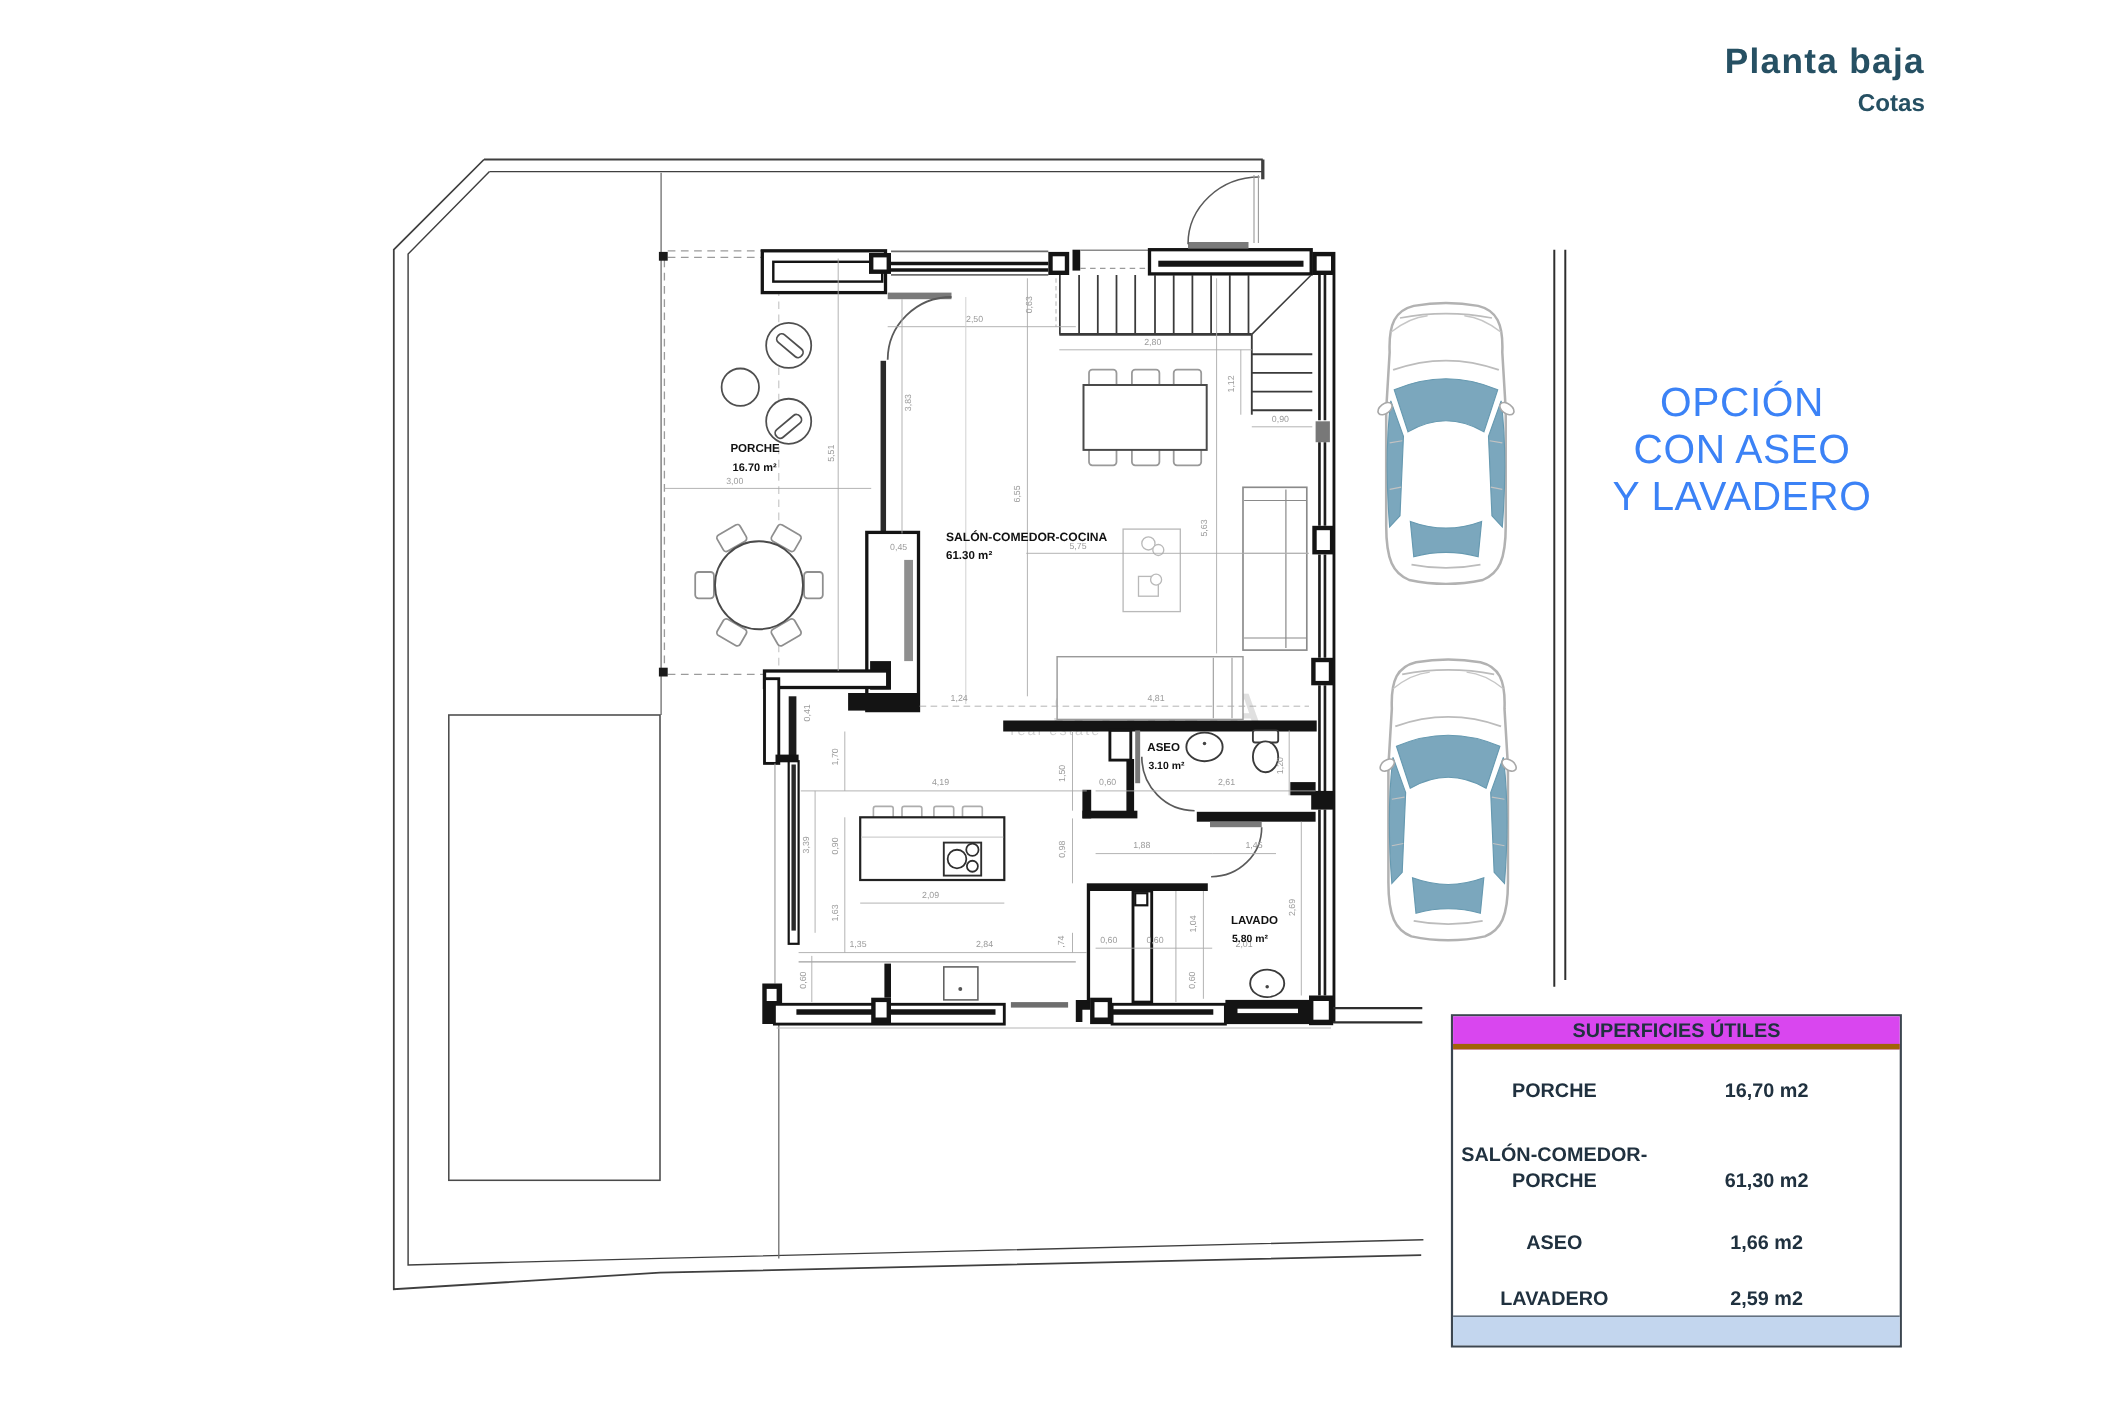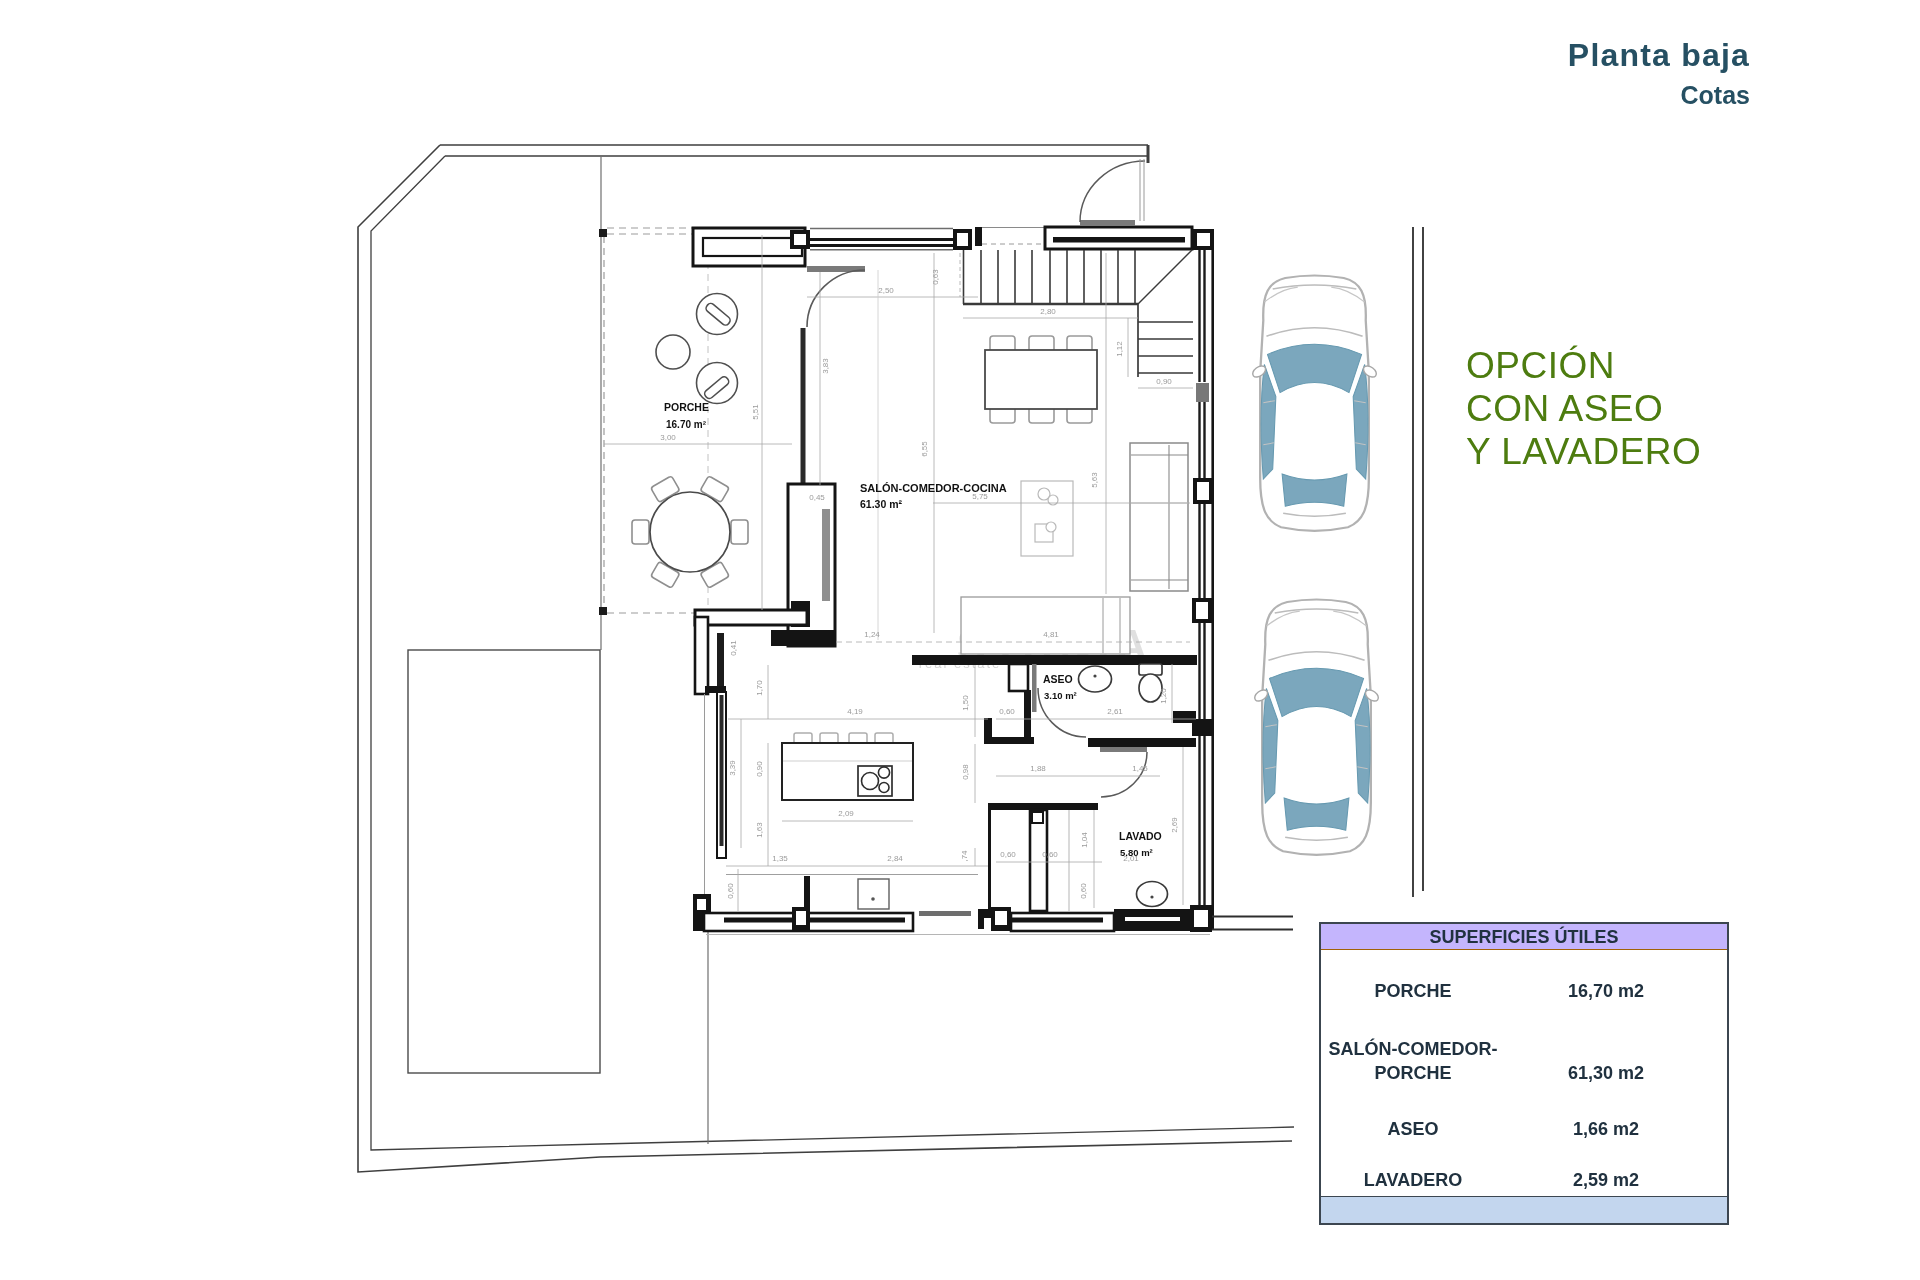--- a/index.html
+++ b/index.html
@@ -1,26 +1,26 @@
 <!DOCTYPE html>
 <html><head>
 <meta charset="utf-8">
 <style>
   html,body{margin:0;padding:0;}
   body{width:1920px;height:1280px;background:#ffffff;overflow:hidden;position:relative;
        font-family:"Liberation Sans", sans-serif;}
   .abs{position:absolute;}
   #title1{right:170px;top:37px;text-align:center;color:#265063;font-weight:bold;
           font-size:32px;letter-spacing:1.2px;}
-  #title2{right:170px;top:81px;text-align:right;color:#265063;font-weight:bold;font-size:25px;}
-  #opcion{left:1466px;top:344px;color:#4d7c0f;font-size:37px;line-height:43px;letter-spacing:0.5px;}
+  #title2{right:170px;top:81px;text-align:right;color:#265063;font-weight:bold;font-size:22px;}
+  #opcion{left:1466px;top:344px;color:#3b82f6;font-size:37px;line-height:43px;letter-spacing:0.5px;text-align:center;}
   
   #tbl{left:1319px;top:922px;width:406px;height:299px;border:2px solid #3c4650;background:#fff;}
-  #tbl .hdr{position:absolute;left:0;top:0;width:100%;height:25px;background:#c4b5fd;
-            border-bottom:1px solid #a16207;}
+  #tbl .hdr{position:absolute;left:0;top:0;width:100%;height:25px;background:#d946ef;
+            border-bottom:5px solid #a16207;}
   #tbl .hdr span{position:absolute;left:50%;top:3px;transform:translateX(-50%);
                  font-weight:bold;font-size:18px;color:#20313f;white-space:nowrap;}
   #tbl .bot{position:absolute;left:0;bottom:0;width:100%;height:26px;background:#c3d6ee;
             border-top:1px solid #3c4650;}
   #tbl .lab{position:absolute;transform:translateX(-50%);font-weight:bold;font-size:18px;
             color:#20313f;white-space:nowrap;}
 </style>
 </head>
 <body>
 

